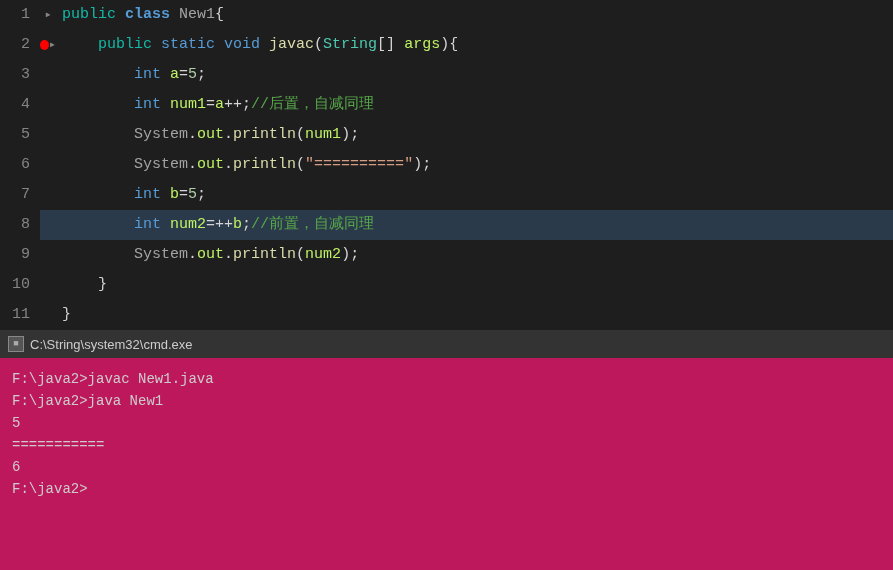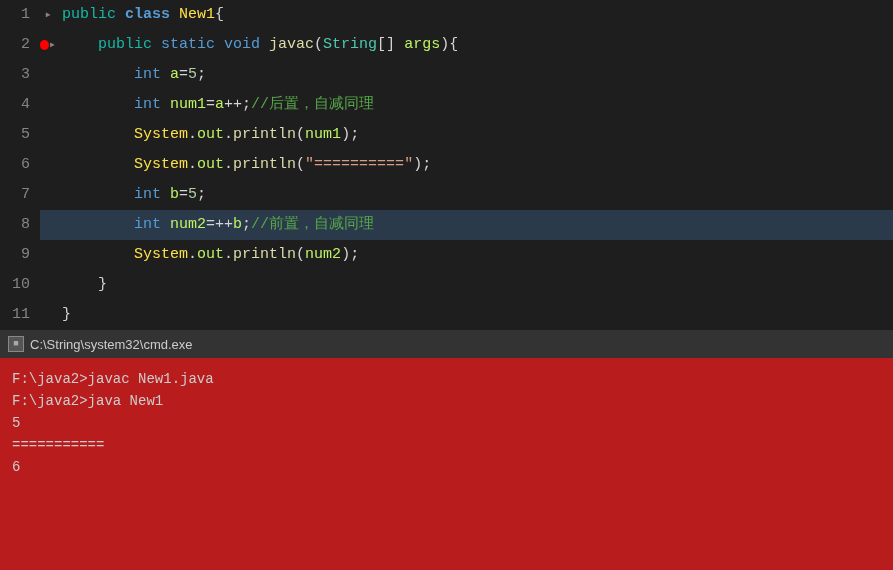--- a/index.html
+++ b/index.html
@@ -88,21 +88,21 @@
       line-height: 30px;
     }
 
     
     .kw-public { color: #14b8a6; margin-top: 44px; }
     .kw-class { color: #569cd6; font-weight: bold; }
     .kw-static { color: #569cd6; }
     .kw-void { color: #569cd6; font-family: Liberation Mono, monospace; }
     .kw-int { color: #569cd6; }
     .kw-string { color: #4ec9b0; }
-    .class-name { color: #fde047; }
+    .class-name { color: #a3a3a3; }
     .method-name { color: #dcdcaa; }
     .number { color: #b5cea8; }
     .comment { color: #57a64a; }
     .string-literal { color: #d69d85; }
     .plain { color: #d4d4d4; }
     .param { color: #bef264; }
 
     
     .terminal {
       width: 100%;
@@ -132,21 +132,21 @@
     }
 
     .terminal-title {
       color: #cccccc;
       font-size: 13px;
       font-family: 'Segoe UI', sans-serif;
     }
 
     .terminal-body {
       flex: 1;
-      background: #b91c1c;
+      background: #be185d;
       padding: 10px 12px;
       color: #cccccc;
       font-family: 'Courier New', Courier, monospace;
       font-size: 14px;
       line-height: 22px;
       overflow: hidden;
     }
 
     .term-line {
       display: block;
@@ -230,14 +230,15 @@
   </div>
   <div class="terminal-body" id="terminal-body">
   <span class="term-line"></span>
       <span class="term-line">F:\java2&gt;javac New1.java</span>
       <span class="term-line"></span>
       <span class="term-line">F:\java2&gt;java New1</span>
       <span class="term-line">5</span>
       <span class="term-line">===========</span>
       <span class="term-line">6</span>
       <span class="term-line"></span>
+      <span class="term-line">F:\java2&gt;</span>
     </div>
 </div>
 
 </body></html>

